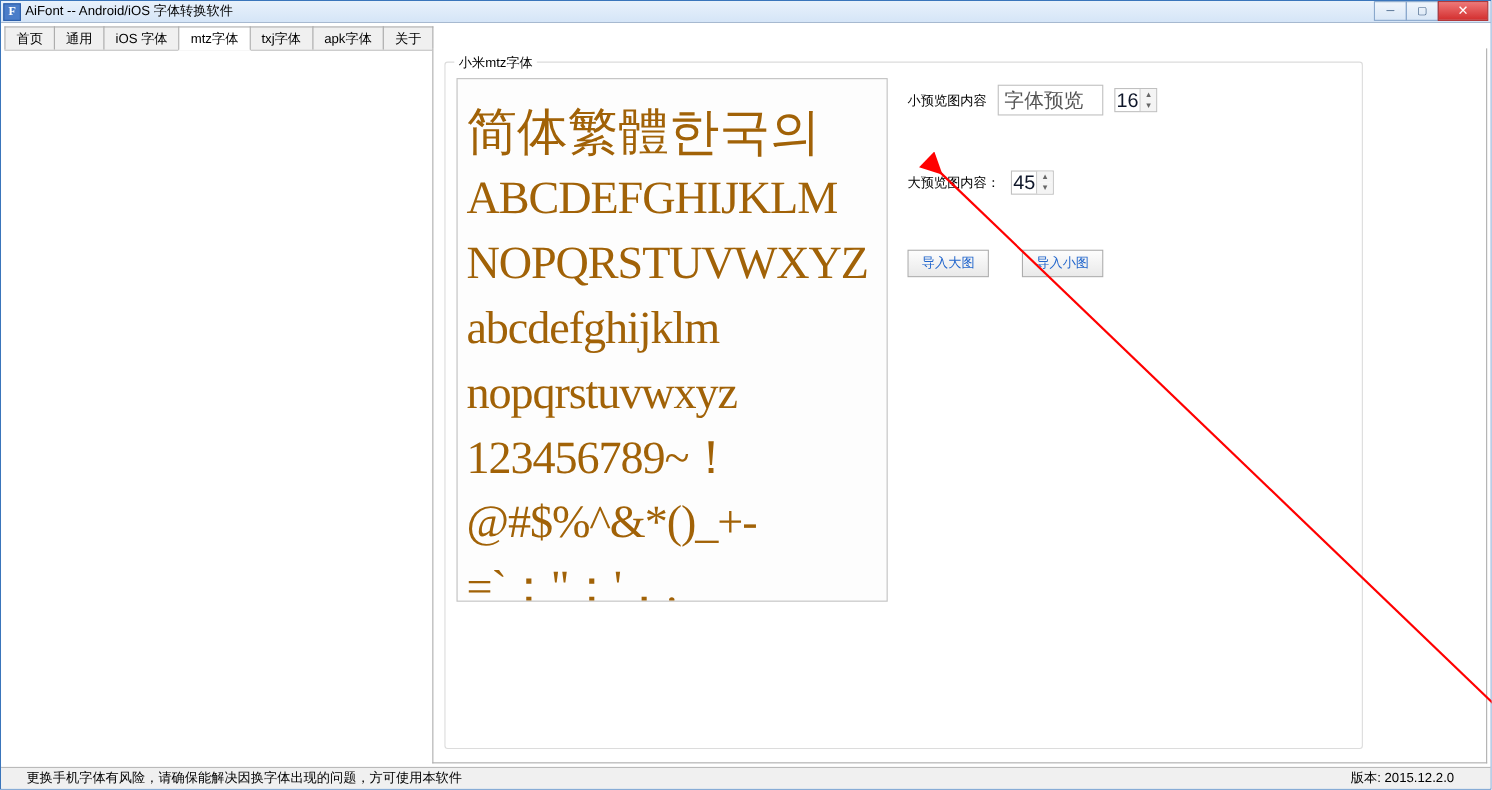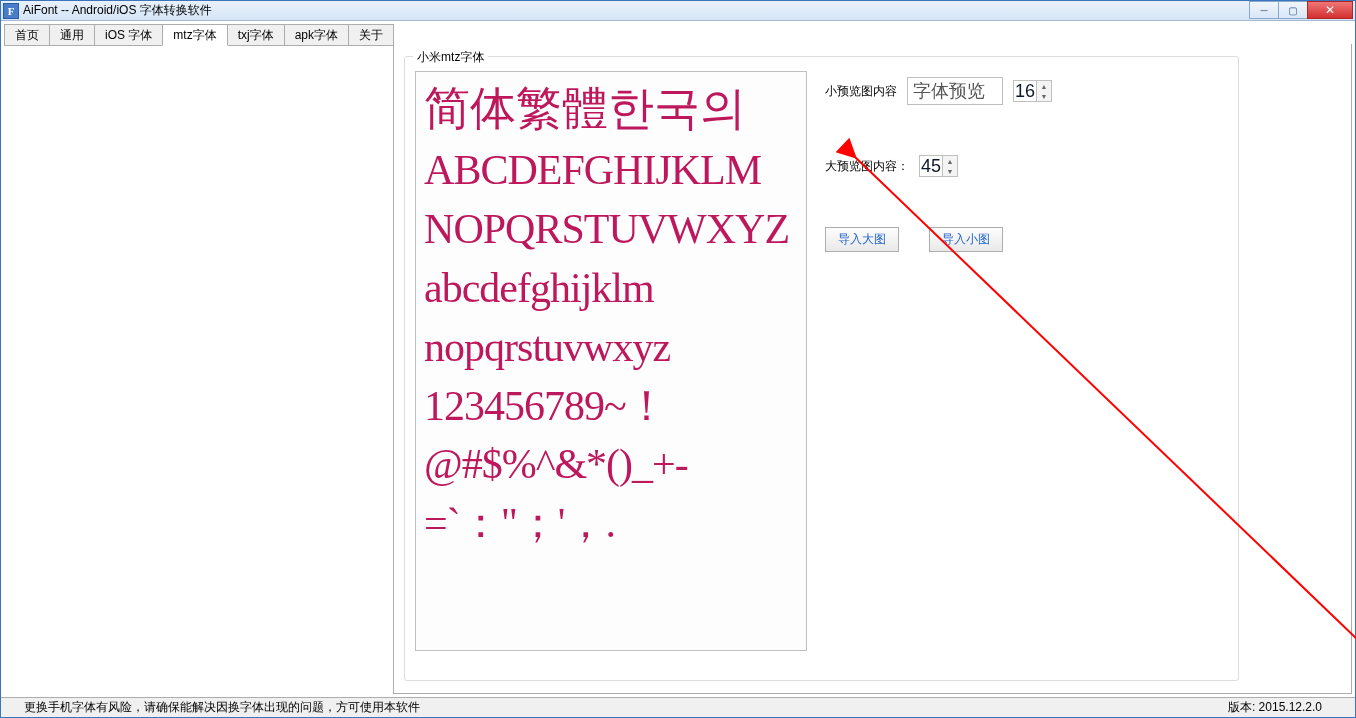--- a/index.html
+++ b/index.html
@@ -20,21 +20,21 @@
 
 .tabstrip { display: flex; border-bottom: 1px solid #adadad; height: 22px; }
 .tab { padding: 2px 10px; border: 1px solid #adadad; border-bottom: none; background: #f0f0f0; margin-right: -1px; cursor: pointer; font-size: 12px; display: flex; align-items: center; }
 .tab.active { background: #fff; border-bottom: 1px solid #fff; margin-bottom: -1px; position: relative; z-index: 1; }
 
 .tabpage { flex: 1; background: #fff; border: 1px solid #adadad; border-top: none; padding: 12px 10px; position: relative; margin-top: 20px; }
 
 .groupbox { width: 835px; height: 625px; border: 1px solid #dcdcdc; border-radius: 3px; position: relative; padding: 14px 10px 10px 10px; }
 .groupbox .legend { position: absolute; top: -8px; left: 8px; background: #fff; padding: 0 4px; font-size: 12px; }
 
-.preview { width: 392px; height: 580px; border: 1px solid #c0c0c0; background: #fdfdfd; padding: 5px 8px; font-family: "SimSun", serif; font-size: 44px; line-height: 1.4; color: #be185d; overflow: hidden; word-break: break-all; }
+.preview { width: 392px; height: 476px; border: 1px solid #c0c0c0; background: #fdfdfd; padding: 16px 8px; font-family: "SimSun", serif; font-size: 44px; line-height: 1.4; color: #a16207; overflow: hidden; word-break: break-all; }
 .preview .big { font-size: 46px; font-family: "SimSun", serif; letter-spacing: 0px; }
 .preview .row { white-space: nowrap; letter-spacing: -1px; font-size: 42px; }
 
 .controls { position: absolute; left: 420px; top: 20px; width: 400px; }
 .controls .row { display: flex; align-items: center; margin-bottom: 50px; font-size: 12px; gap: 10px; }
 .controls .rowb { display: flex; gap: 30px; margin-bottom: 50px; }
 .btn { border: 1px solid #adadad; background: linear-gradient(#fdfdfd,#e9e9e9); padding: 3px 12px; font-size: 12px; cursor: pointer; min-width: 72px; text-align: center; }
 .btn.accent { color: #2266cc; }
 .ipt { border: 1px solid #c0c0c0; background: #fff; padding: 2px 5px; font-size: 18px; font-family: SimSun, serif; height: 28px; width: 96px; color: #555; }
 .spin { display: inline-flex; border: 1px solid #c0c0c0; height: 22px; align-items: stretch; }

